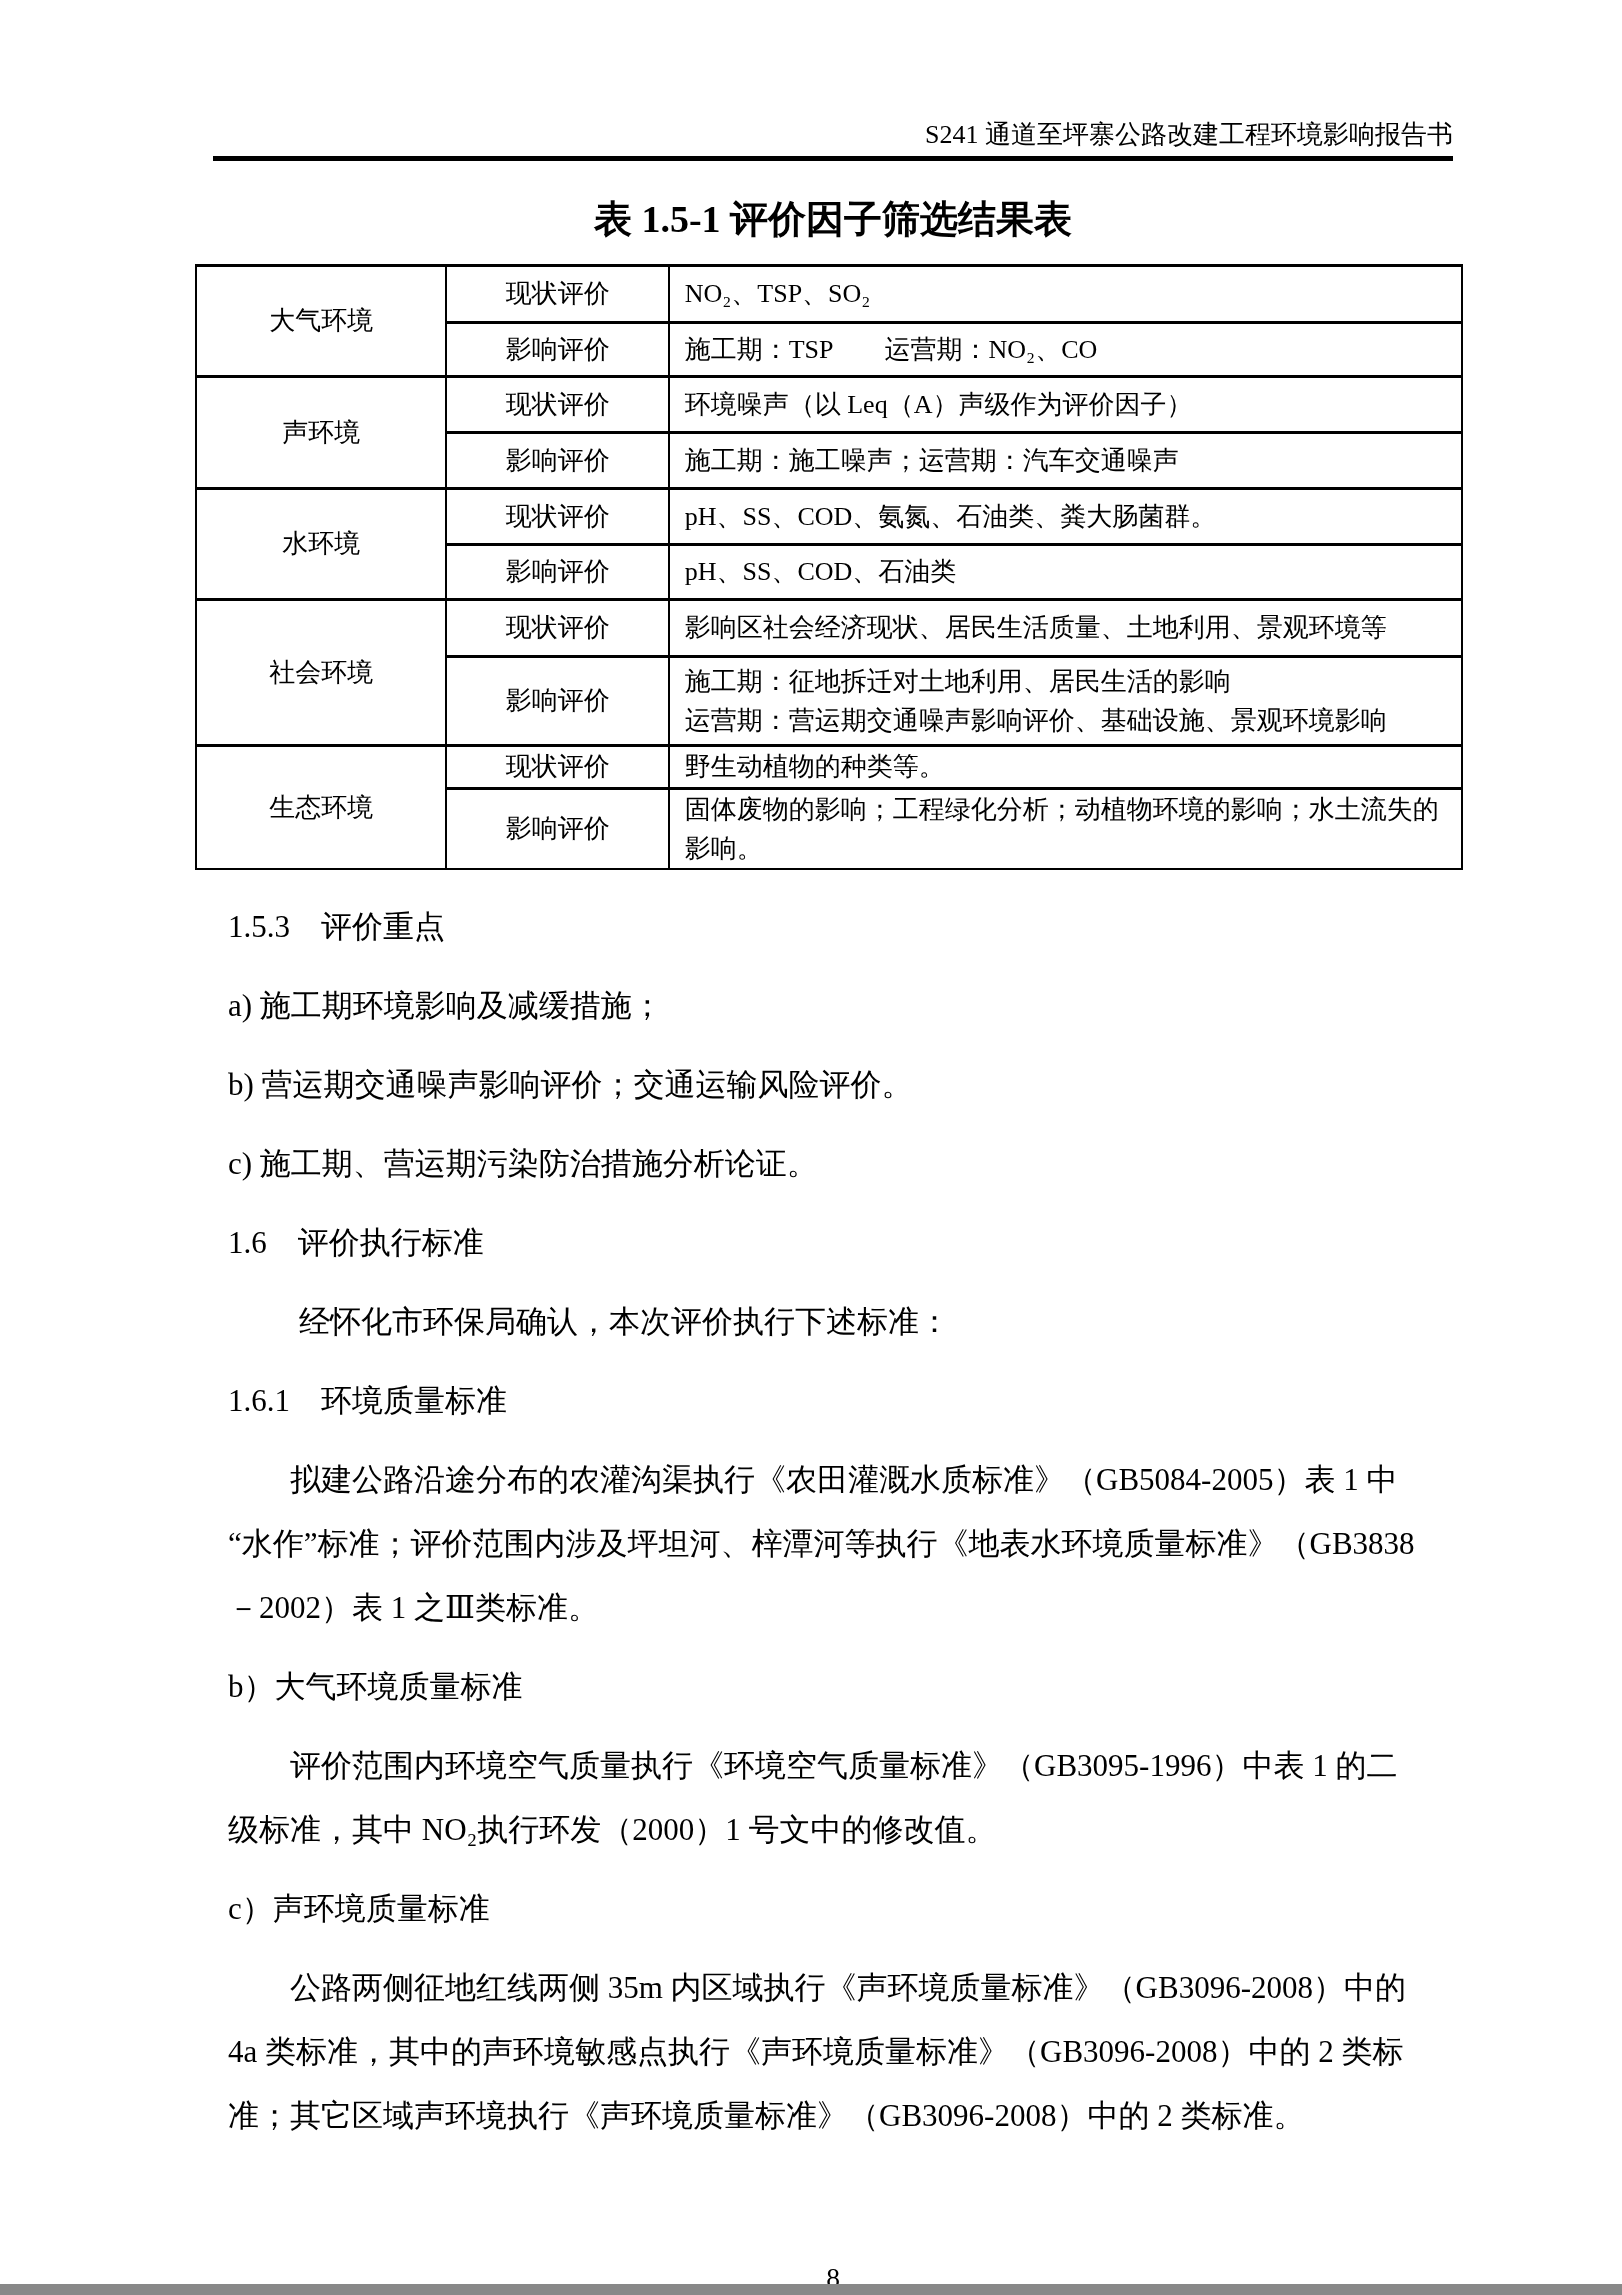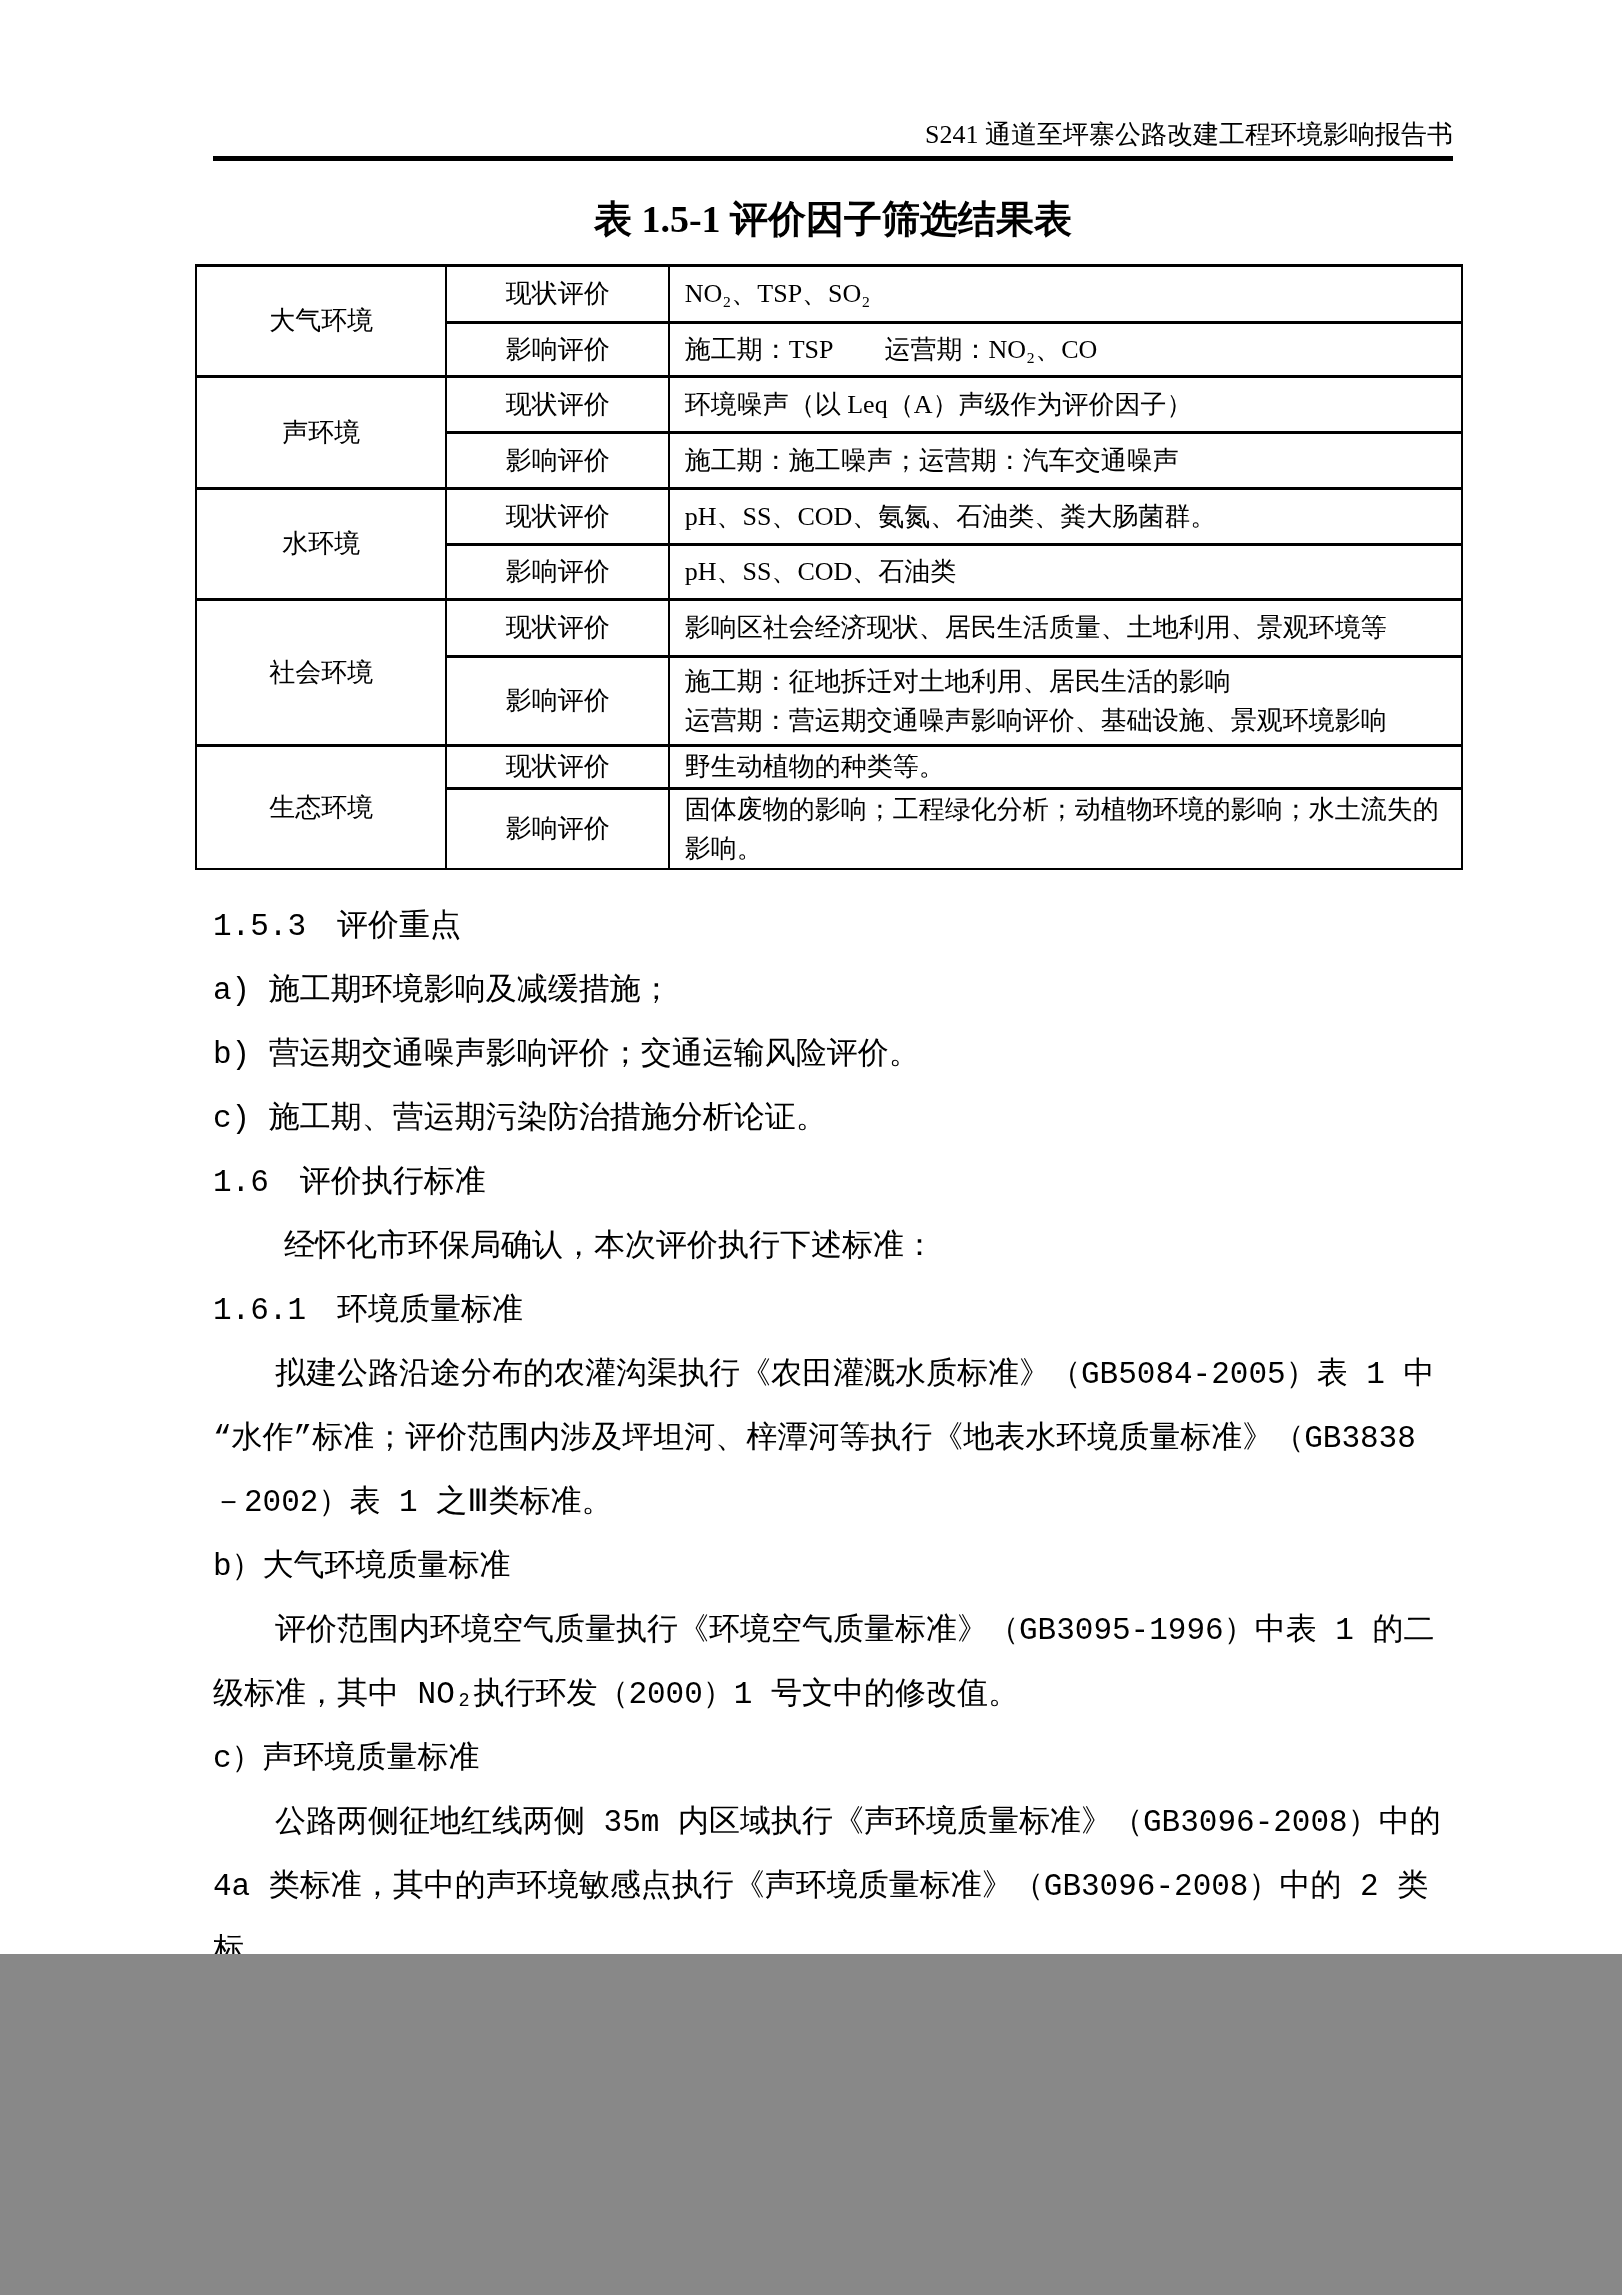--- a/index.html
+++ b/index.html
@@ -1,18 +1,18 @@
 <!DOCTYPE html>
 <html style="font-size:10.5px"><head>
 <meta charset="utf-8">
 <style>
   html,body{margin:0;padding:0;background:#888;}
   .page{
     position:relative;
-    width:1622px;height:1954px;
+    width:1622px;height:2284px;
     background:#ffffff;
     font-family:"Liberation Serif","DejaVu Serif",serif;
     color:#000;
     overflow:hidden;
   }
   .content{margin-left:213px;margin-right:169px;}
 
   
   .doc-header{
     margin-top:120px;
@@ -53,22 +53,22 @@
     line-height:39px;
     white-space:pre-line;
   }
   tr.r1{height:57px} tr.r2{height:54px} tr.r3{height:56px} tr.r4{height:56px}
   tr.r5{height:56px} tr.r6{height:55px} tr.r7{height:57px} tr.r8{height:89px}
   tr.r9{height:43px} tr.r10{height:72px}
 
   
   .text-flow{margin-top:25.5px;font-size:31px;line-height:64px;}
   .text-flow p,.text-flow h3,.text-flow h4{
-    margin:0;padding:0;
-    font-size:31px;font-weight:normal;line-height:64px;font-family:Liberation Mono, monospace;
+    margin:15px;padding:0;
+    font-size:31px;font-weight:normal;line-height:64px;
   }
   .heading-bold{font-weight:bold;}
   .item{margin-left:81px;}
   .subhead{margin-left:71px;}
   .intro{text-indent:71px;}
   .para{white-space:pre-line;text-indent:62px;}
 
   
   .page-footer{
     margin-top:98px;

